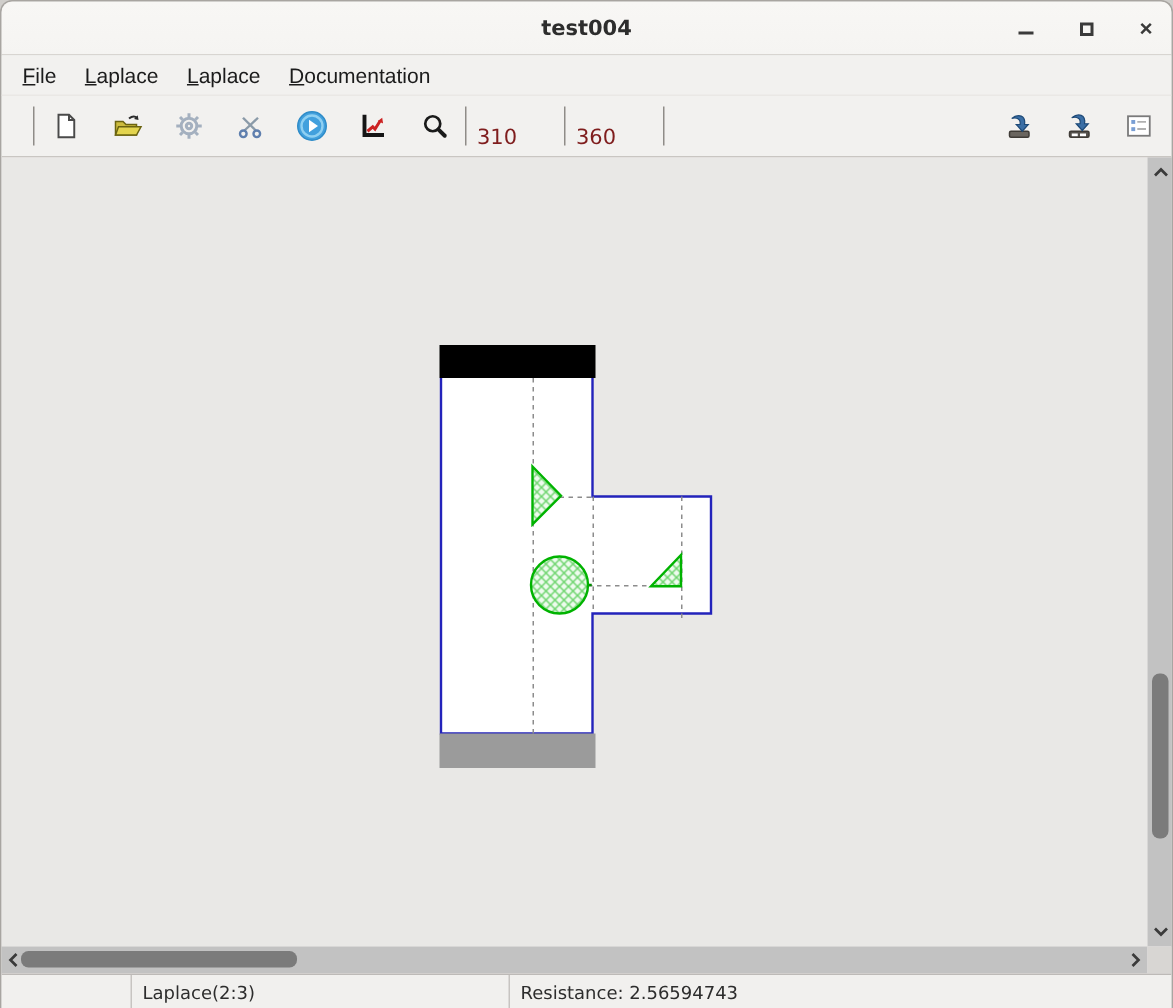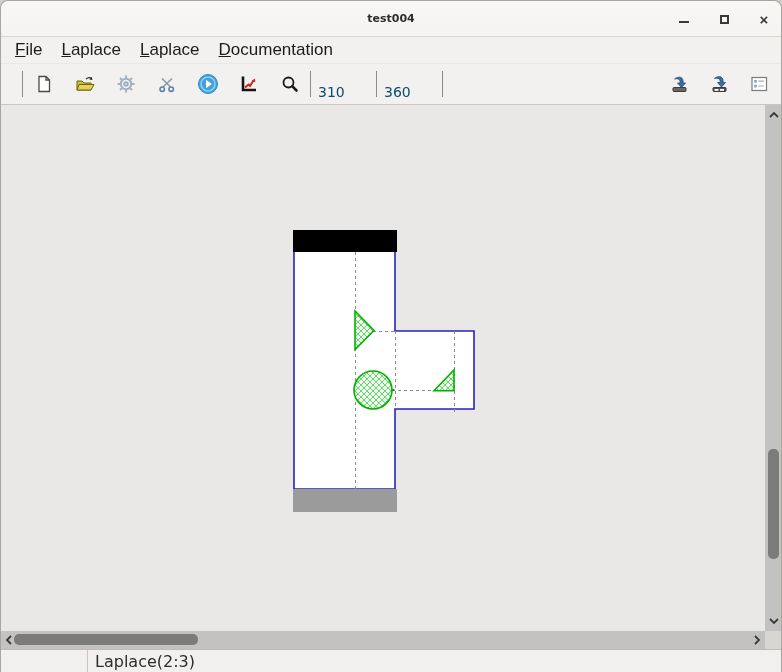--- a/index.html
+++ b/index.html
@@ -7,45 +7,45 @@
   body { font-family:"DejaVu Sans","Liberation Sans",sans-serif; background:#d0cecb; }
 
   .window { position:relative; width:782px; height:672px; background:var(--chrome_bg);
             border-radius:8px 8px 0 0; overflow:hidden; border:1px solid #a8a5a1; border-bottom:none; }
 
   
   .titlebar { position:absolute; left:0; top:0; width:100%; height:36px;
               background:linear-gradient(#f8f7f5, var(--titlebar_bg));
               border-bottom:1px solid #d8d5d1; border-radius:8px 8px 0 0;
               display:flex; align-items:center; justify-content:center; }
-  .title { font-size:11px; font-weight:bold; color:var(--text_primary); }
+  .title { font-size:14px; font-weight:bold; color:var(--text_primary); }
   .win-controls { position:absolute; right:8px; top:0; height:36px; display:flex; align-items:center; gap:22px; }
   .wc-btn { width:18px; height:18px; display:flex; align-items:center; justify-content:center;
             color:#3a3a3a; cursor:default; background:none; border:none; }
   .min-glyph { display:block; width:10px; height:8px; border-bottom:2px solid #3a3a3a; }
   .max-glyph { display:block; width:9px; height:9px; border:2px solid #3a3a3a; }
   .close-glyph { font-size:15px; font-weight:bold; line-height:1; color:#3a3a3a; }
 
   
   .menubar { position:absolute; left:0; top:36px; width:100%; height:26px;
              background:var(--chrome_bg); display:flex; align-items:center; padding-left:8px; }
-  .menu-item { font-size:17px; color:#1c1c1c; padding:2px 6px; margin-right:7px; background:none; border:none; }
+  .menu-item { font-size:14px; color:#1c1c1c; padding:2px 6px; margin-right:7px; background:none; border:none; }
   .menu-item::first-letter { text-decoration:underline; }
 
   
   .toolbar { position:absolute; left:0; top:62px; width:100%; height:42px;
              background:var(--chrome_bg); border-top:1px solid #eae8e5;
              border-bottom:1px solid var(--chrome_border);
              display:flex; align-items:center; }
   .tsep { width:1px; height:26px; background:#8f8c88; flex:none; }
   .tsep.first { margin-left:21px; }
   .tbtn { width:24px; height:26px; margin:0 8.5px; background:none; border:none; flex:none;
           display:flex; align-items:center; justify-content:center; }
   .tbtn svg { display:block; }
-  .tfield { font-size:14px; color:#0c4a6e; min-width:28px; margin:16px 30px 0 7px; }
+  .tfield { font-size:14px; color:#7f1d1d; min-width:28px; margin:16px 30px 0 7px; }
   .tspacer { flex:1; }
   .tbtn.right { margin:0 8px; }
   .tbtn.last { margin-right:10px; }
 
   
   .canvas { position:absolute; left:0; top:104px; width:764px; height:526px; background:var(--canvas_bg); }
   .drawing { position:absolute; left:0; top:0; }
 
   .blue-outline { fill:none; stroke:var(--outline_blue); stroke-width:1.6; }
   .white-fill   { fill:#ffffff; stroke:none; }
@@ -67,21 +67,21 @@
   .scroll-arrow { position:absolute; width:14px; height:14px; display:flex; align-items:center; justify-content:center;
                   background:none; border:none; }
   .sa-up    { left:2px; top:3px; }
   .sa-down  { left:2px; top:509px; }
   .sa-left  { left:1px; top:2px; }
   .sa-right { left:749px; top:2px; }
 
   
   .statusbar { position:absolute; left:0; top:648px; width:100%; height:24px;
                background:var(--statusbar_bg); border-top:1px solid #bdbab7;
-               display:flex; font-size:16px; color:var(--text_primary); }
+               display:flex; font-size:12px; color:var(--text_primary);justify-content:center; }
   .status-sec { height:100%; display:flex; align-items:center; padding-left:7px; border-left:1px solid #c7c4c1; }
   .status-sec.s0 { width:86px; border-left:none; }
   .status-sec.s1 { width:252px; }
   .status-sec.s2 { width:162px; }
   .status-sec.s3 { flex:1; }
 </style>
 </head>
 <body>
 
 <div class="window">
@@ -270,15 +270,16 @@
       <svg width="8" height="12" viewBox="0 0 8 12">
         <polyline points="2,2 6,6 2,10" fill="none" stroke="#3a3a3a" stroke-width="1.8"></polyline>
       </svg>
     </button>
   </div>
   <div class="corner"></div>
 
   <div class="statusbar">
     <div class="status-sec s0"></div>
     <div class="status-sec s1">Laplace(2:3)</div>
+    <div class="status-sec s3">Resistance: 2.56594743</div>
   </div>
 
 </div>
 
 </body></html>

